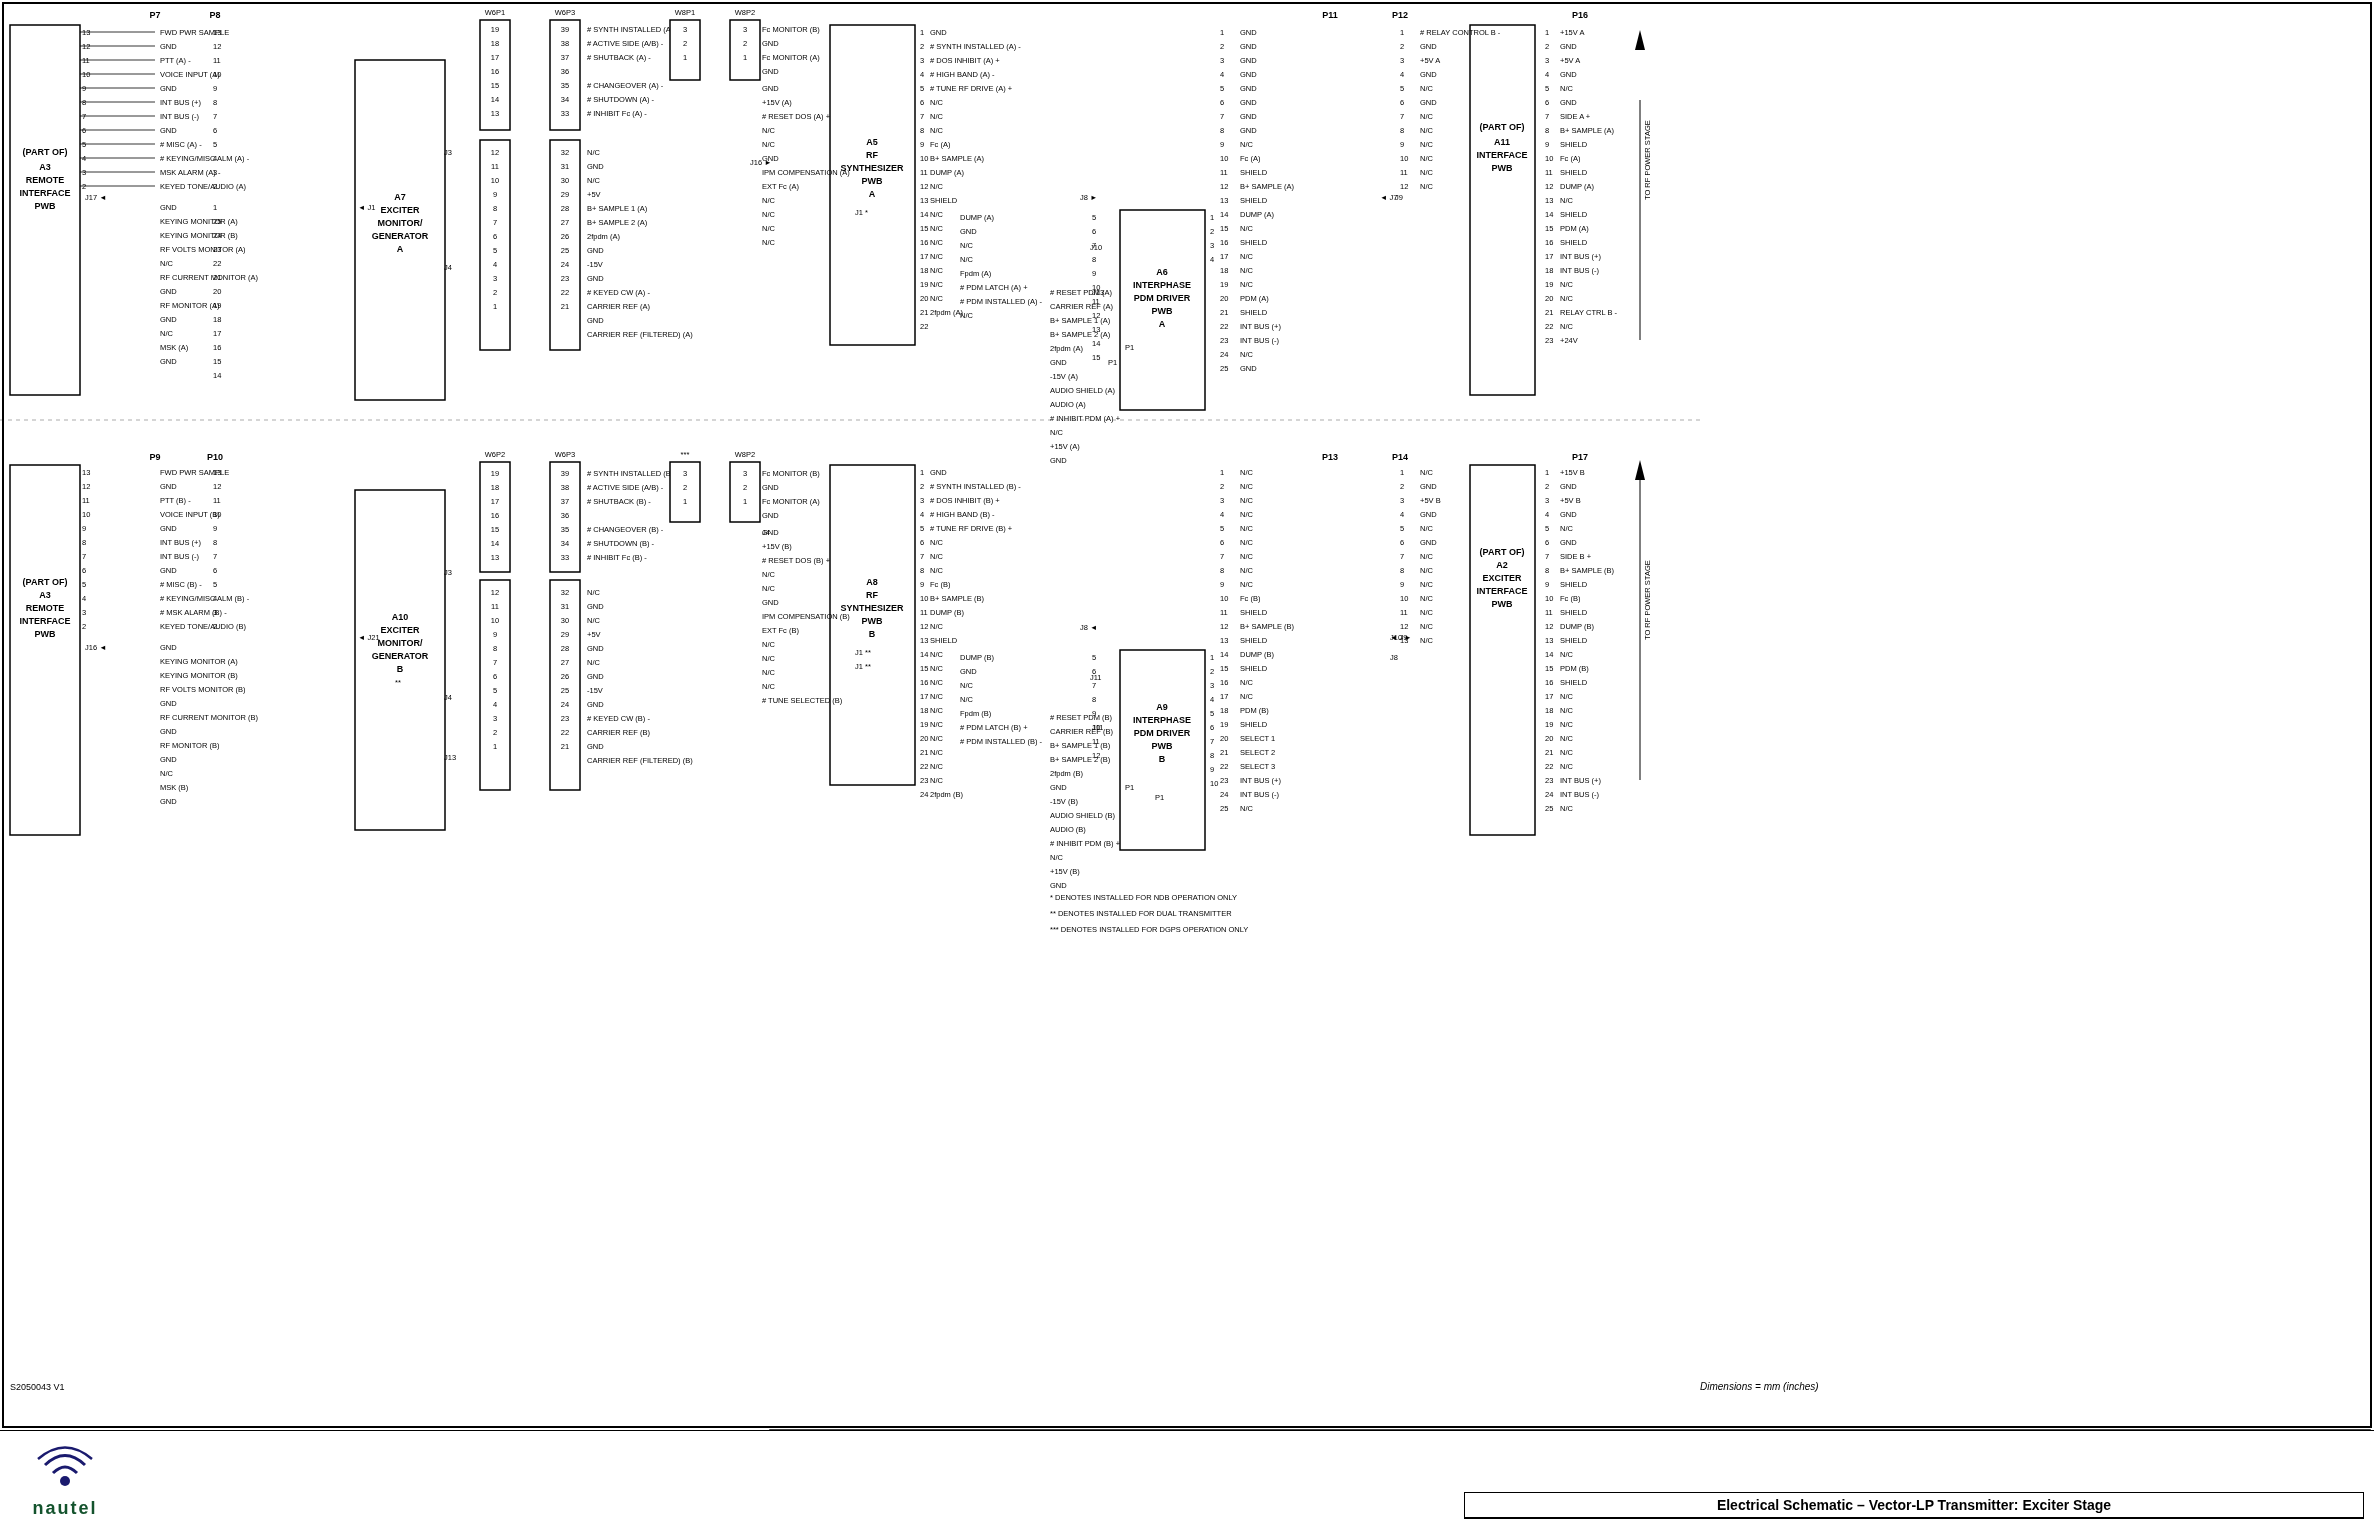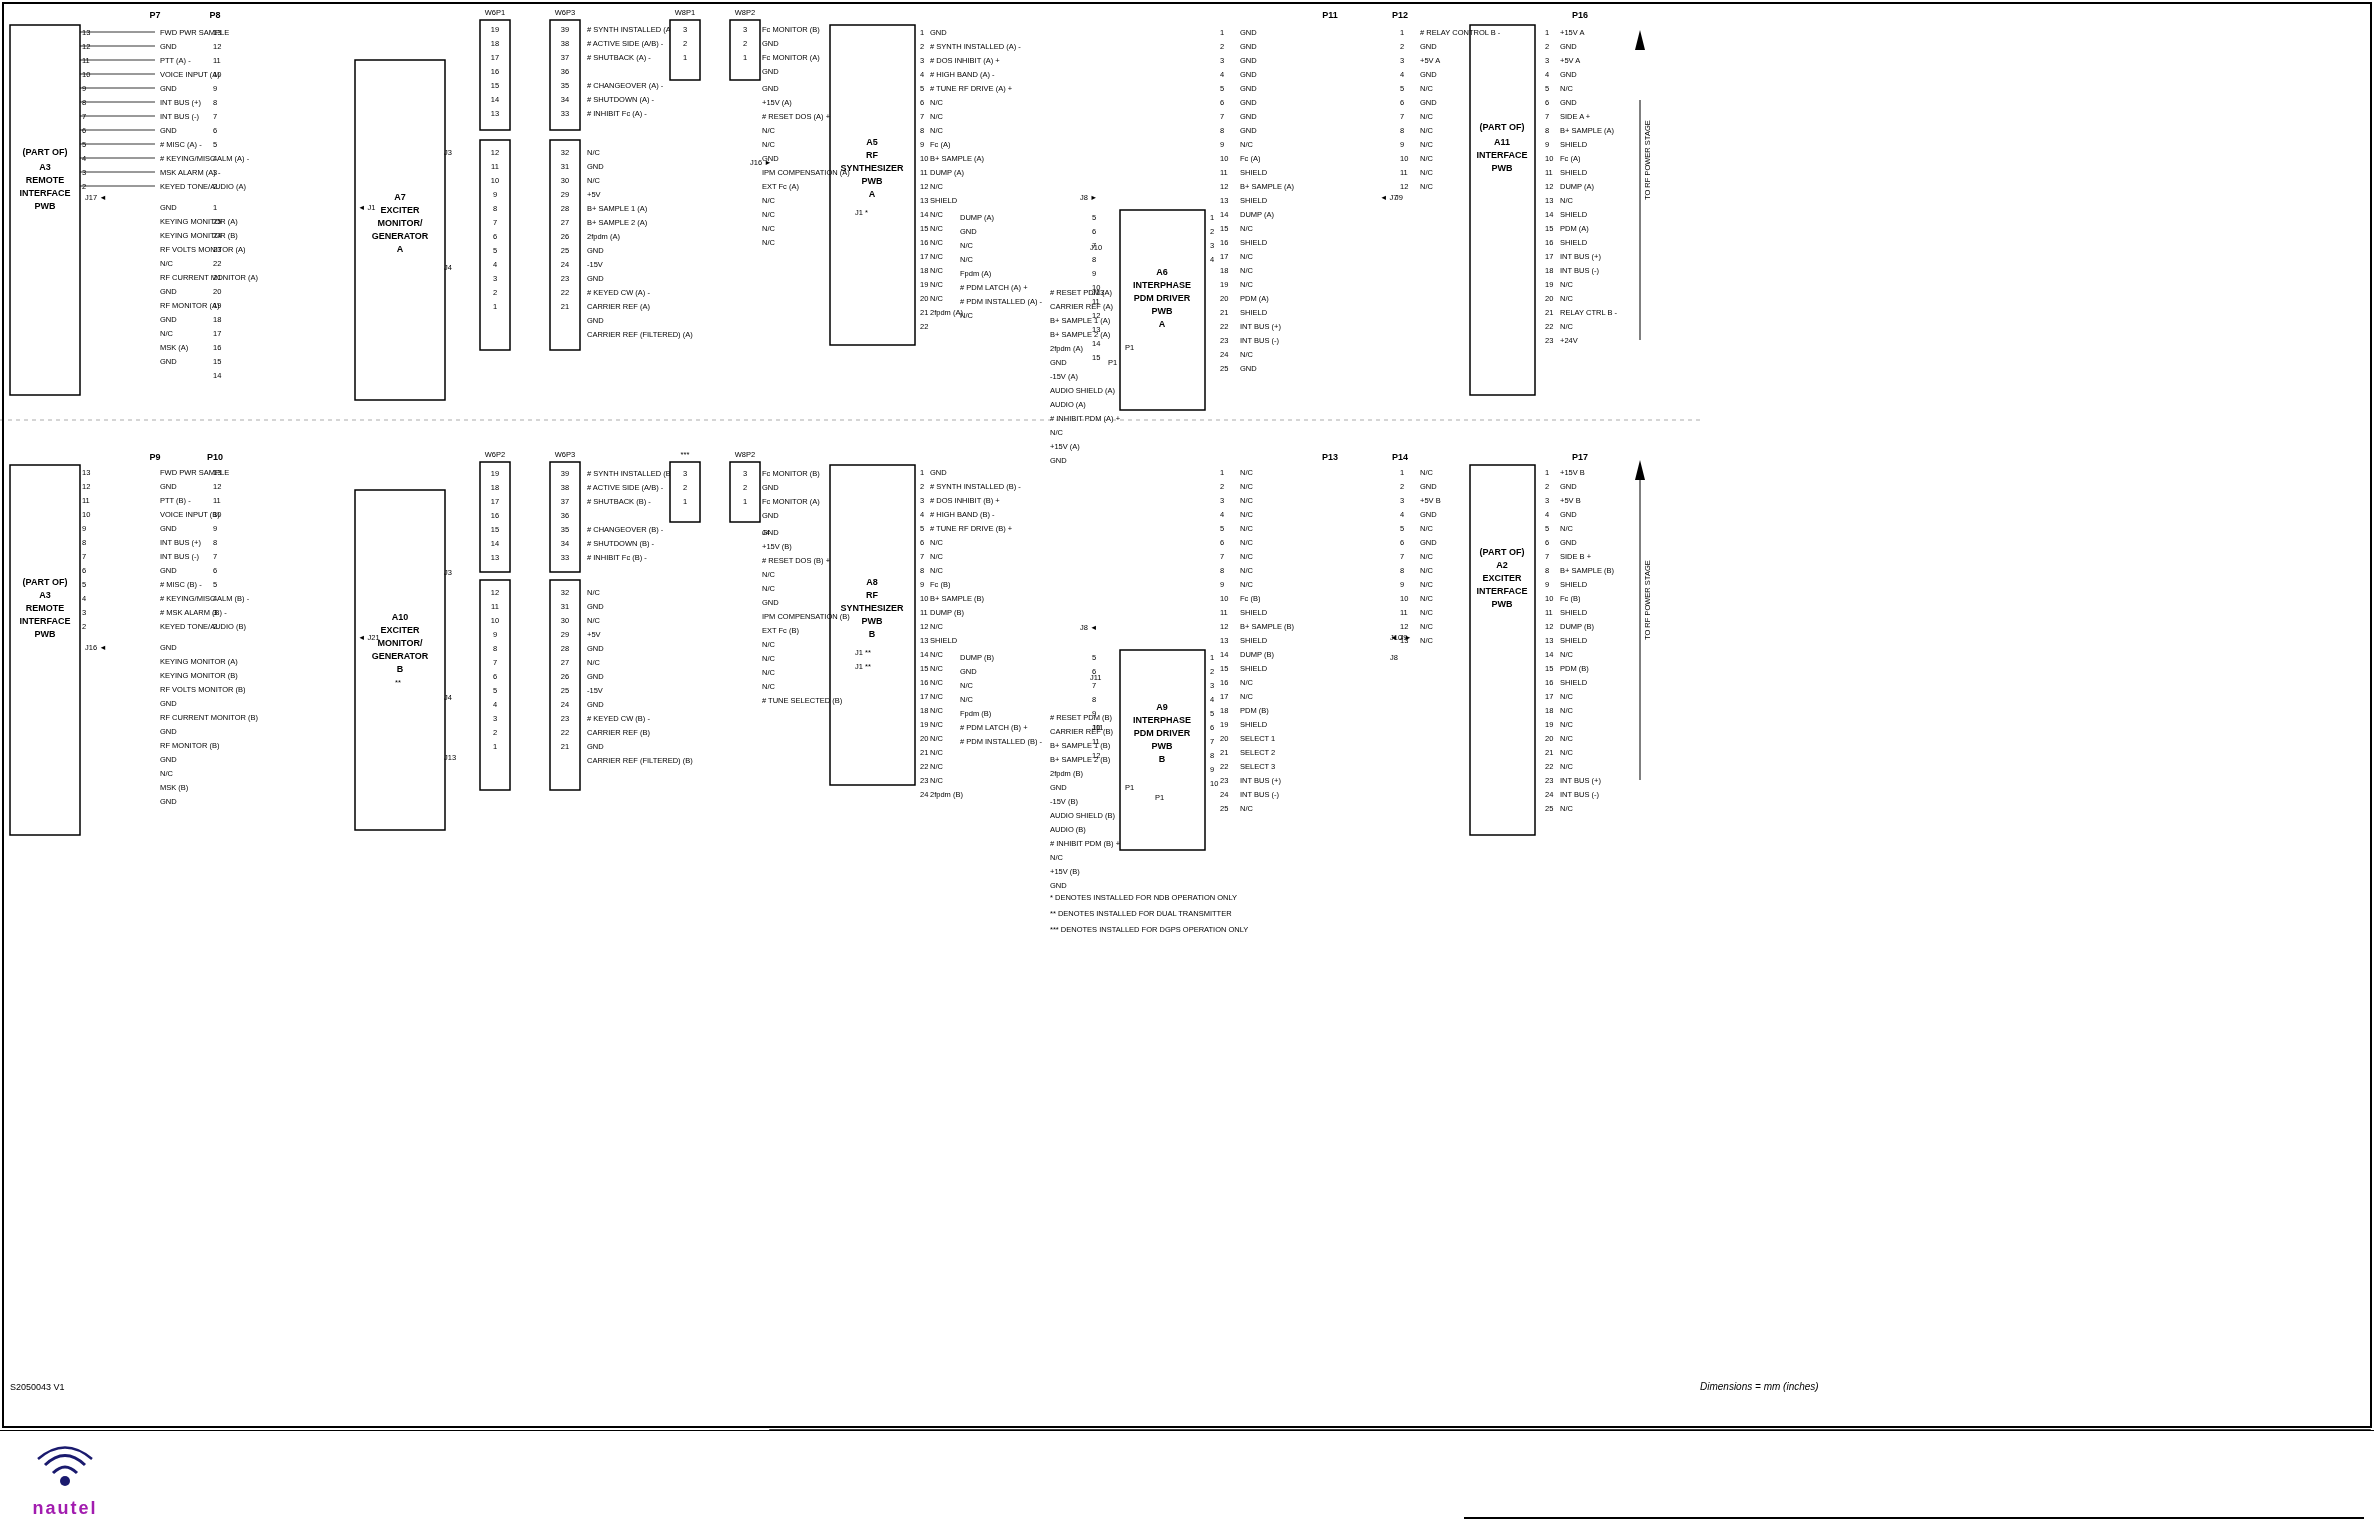--- a/index.html
+++ b/index.html
@@ -38,21 +38,21 @@
     }
 
     .logo-icon {
       width: 60px;
       height: 55px;
     }
 
     .logo-text {
       font-size: 18px;
       font-weight: bold;
-      color: #a21caf;
+      color: #14532d;
       letter-spacing: 2px;
       margin-top: 2px;
     }
 
     
     #title-block {
       position: absolute;
       bottom: 5px;
       right: 10px;
       width: 900px;
@@ -1061,15 +1061,18 @@
 
       <circle cx="30" cy="40" r="5" fill="#1a1a6e"></circle>
       <path d="M 18 32 Q 30 20 42 32" stroke="#1a1a6e" stroke-width="3" fill="none"></path>
       <path d="M 10 24 Q 30 5 50 24" stroke="#1a1a6e" stroke-width="3" fill="none"></path>
       <path d="M 3 18 Q 30 -5 57 18" stroke="#1a1a6e" stroke-width="2.5" fill="none"></path>
     </svg>
     <span class="logo-text">nautel</span>
   </div>
 
   <div id="title-block">
+    <div id="title-row">
+      <span>Electrical Schematic – Vector-LP Transmitter: Exciter Stage</span>
+    </div>
   </div>
 
 </div>
 
 </body></html>

